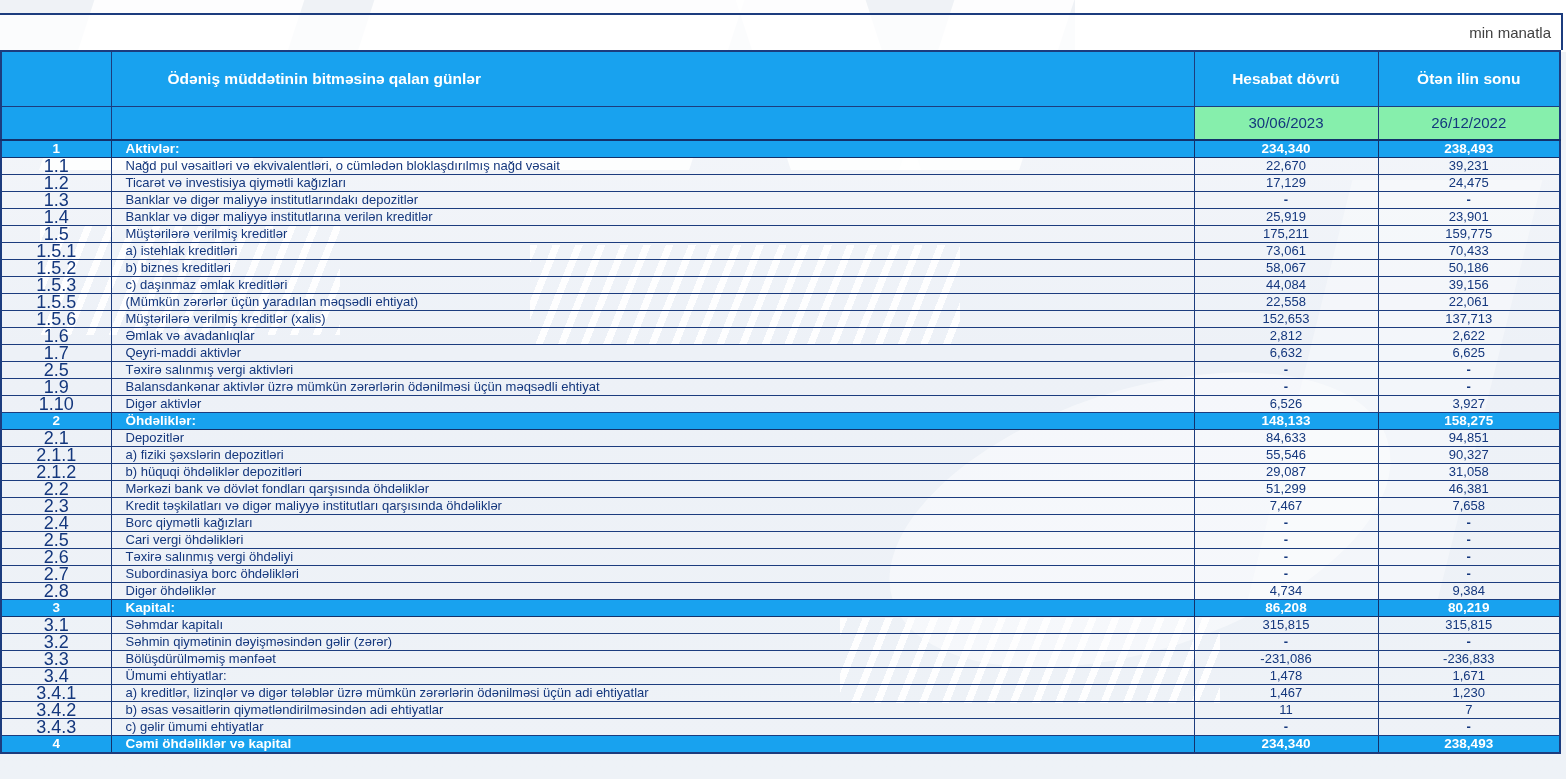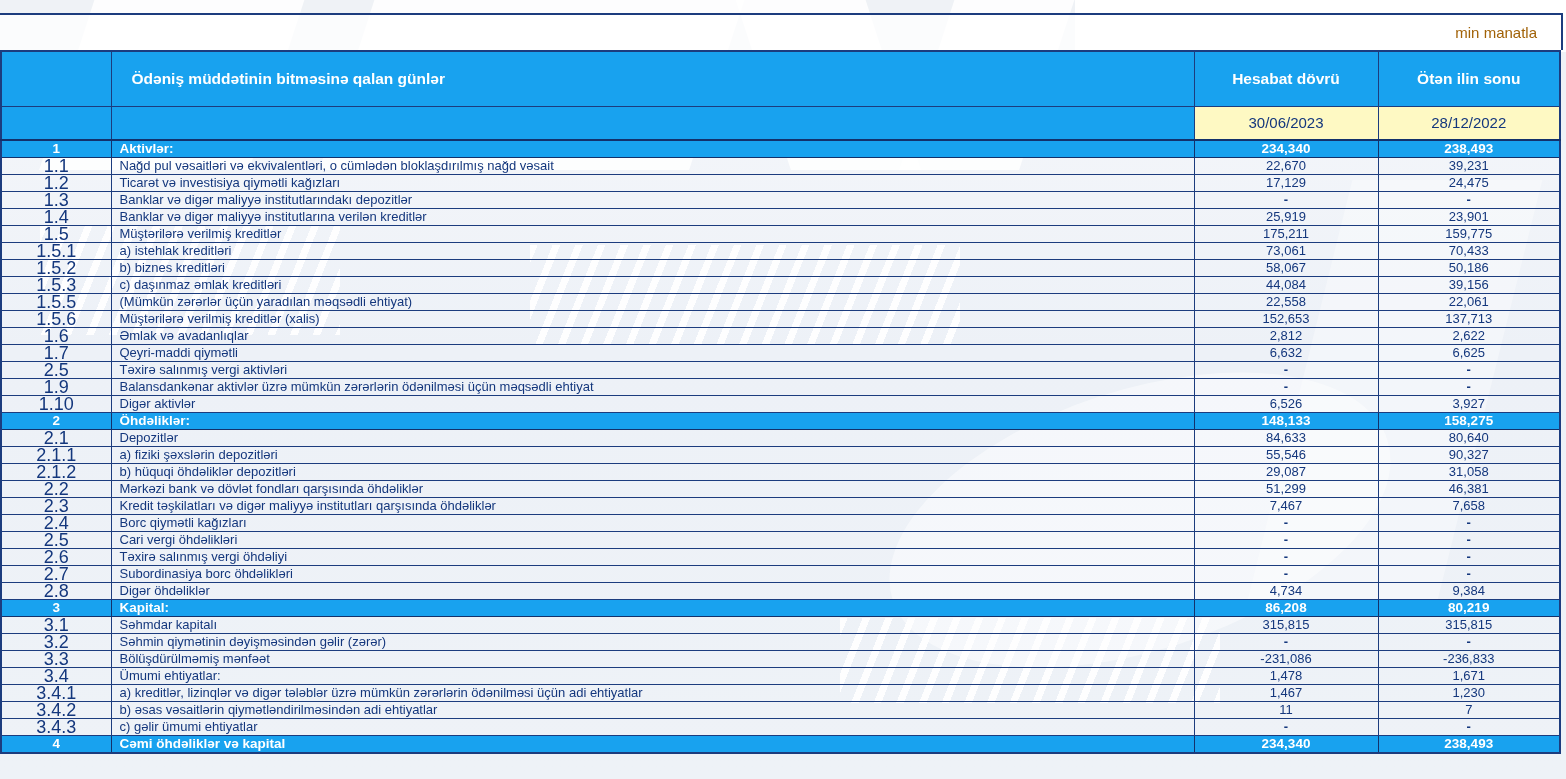--- a/index.html
+++ b/index.html
@@ -36,49 +36,49 @@
 
   
   .sheet { position:absolute; inset:0; z-index:1; }
 
   .unit-bar {
     position:absolute; left:0; top:13px; width:1563px; height:37px;
     border-top:2px solid #1c3c7e; border-right:2px solid #1c3c7e;
     background:rgba(255,255,255,.72);
   }
   .unit-bar span {
-    position:absolute; right:24px; top:0; line-height:35px;
-    font-size:15px; color:#a16207;
+    position:absolute; right:10px; top:0; line-height:35px;
+    font-size:15px; color:#404040;
   }
 
   table.balance {
     position:absolute; left:0; top:50px; width:1559px;
     border-collapse:collapse; table-layout:fixed;
   }
   table.balance th, table.balance td {
     border:1px solid #1c3c7e;
     color:#14377d;
     overflow:hidden; white-space:nowrap;
   }
   
   table.balance { border:2px solid #1c3c7e; }
 
   thead tr.hdr-main th {
     background:#18a2ef; color:#ffffff;
     height:55px; font-size:15.5px; font-weight:bold;
   }
-  thead tr.hdr-main th.h-desc { text-align:left; padding-left:20px; }
+  thead tr.hdr-main th.h-desc { text-align:left; padding-left:56px; }
   thead tr.hdr-dates th { height:34px; font-size:15px; font-weight:normal; }
   thead tr.hdr-dates th.h-blank { background:#18a2ef; }
-  thead tr.hdr-dates th.h-date  { background:#fef9c3; text-align:center; }
+  thead tr.hdr-dates th.h-date  { background:#86efac; text-align:center; }
   thead { border-bottom:2px solid #13316b; }
 
   tbody td { height:17px; line-height:16px; font-size:13px; background:transparent; }
   tbody td.c-no    { text-align:center; font-size:18px; }
-  tbody td.c-label { text-align:left; padding-left:8px; }
+  tbody td.c-label { text-align:left; padding-left:14px; }
   tbody td.c-val   { text-align:center; }
   tbody td.dash    { font-weight:bold; }
 
   tbody tr.section td {
     background:#18a2ef; color:#ffffff; font-weight:bold; font-size:13.5px;
     border-color:#13316b;
   }
 </style>
 </head>
 <body>
@@ -114,21 +114,21 @@
       <tr class="hdr-main">
         <th></th>
         <th class="h-desc">Ödəniş müddətinin bitməsinə qalan günlər</th>
         <th>Hesabat dövrü</th>
         <th>Ötən ilin sonu</th>
       </tr>
       <tr class="hdr-dates">
         <th class="h-blank"></th>
         <th class="h-blank"></th>
         <th class="h-date">30/06/2023</th>
-        <th class="h-date">28/12/2022</th>
+        <th class="h-date">26/12/2022</th>
       </tr>
     </thead>
     <tbody>
         <tr class="section">
           <td class="c-no">1</td>
           <td class="c-label">Aktivlər:</td>
           <td class="c-val">234,340</td>
           <td class="c-val">238,493</td>
         </tr>
         <tr>
@@ -192,21 +192,21 @@
           <td class="c-val">137,713</td>
         </tr>
         <tr>
           <td class="c-no">1.6</td>
           <td class="c-label">Əmlak və avadanlıqlar</td>
           <td class="c-val">2,812</td>
           <td class="c-val">2,622</td>
         </tr>
         <tr>
           <td class="c-no">1.7</td>
-          <td class="c-label">Qeyri-maddi qiymətli</td>
+          <td class="c-label">Qeyri-maddi aktivlər</td>
           <td class="c-val">6,632</td>
           <td class="c-val">6,625</td>
         </tr>
         <tr>
           <td class="c-no">2.5</td>
           <td class="c-label">Təxirə salınmış vergi aktivləri</td>
           <td class="c-val dash">-</td>
           <td class="c-val dash">-</td>
         </tr>
         <tr>
@@ -224,21 +224,21 @@
         <tr class="section">
           <td class="c-no">2</td>
           <td class="c-label">Öhdəliklər:</td>
           <td class="c-val">148,133</td>
           <td class="c-val">158,275</td>
         </tr>
         <tr>
           <td class="c-no">2.1</td>
           <td class="c-label">Depozitlər</td>
           <td class="c-val">84,633</td>
-          <td class="c-val">80,640</td>
+          <td class="c-val">94,851</td>
         </tr>
         <tr>
           <td class="c-no">2.1.1</td>
           <td class="c-label">a) fiziki şəxslərin depozitləri</td>
           <td class="c-val">55,546</td>
           <td class="c-val">90,327</td>
         </tr>
         <tr>
           <td class="c-no">2.1.2</td>
           <td class="c-label">b) hüquqi öhdəliklər depozitləri</td>

